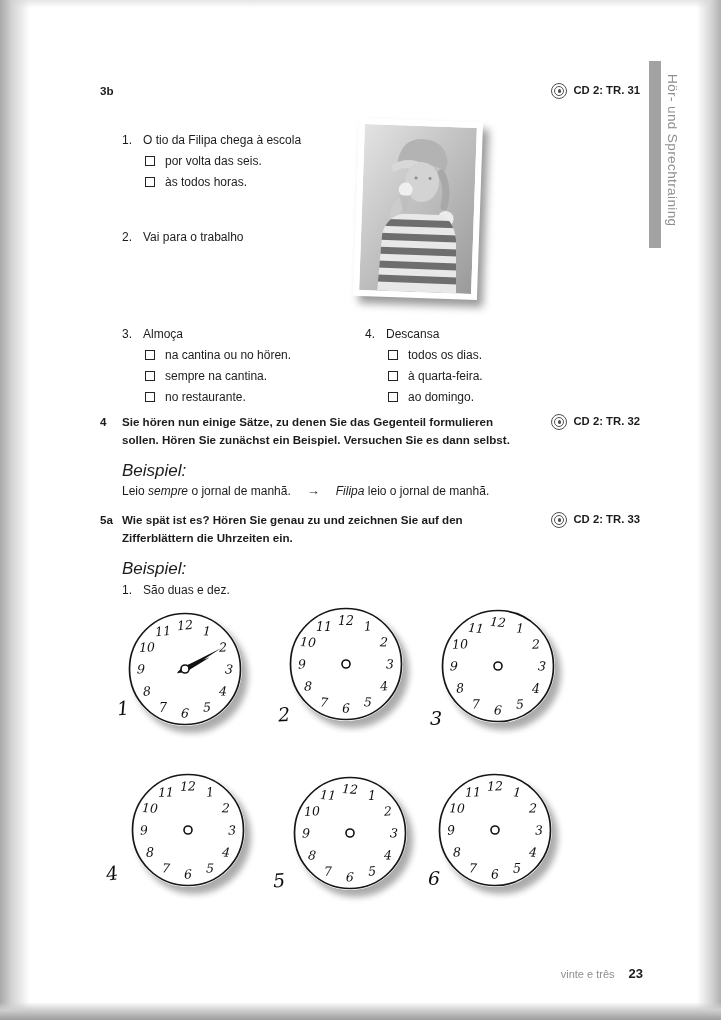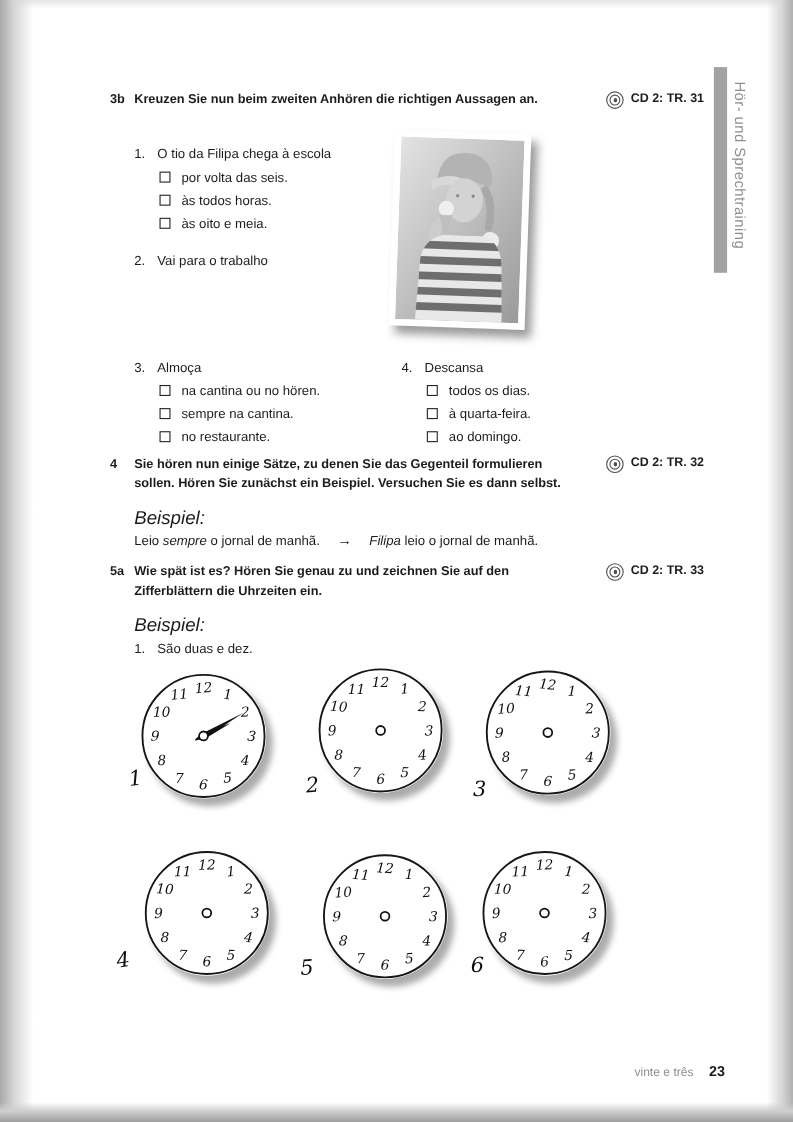--- a/index.html
+++ b/index.html
@@ -51,61 +51,56 @@
   .photo-frame svg { display:block; width:112px; height:166px; }
   
   .clock { position:absolute; width:114px; height:114px; border-radius:50%;
     background:#fff; box-shadow:6px 7px 6px rgba(0,0,0,0.33); }
   .clock svg { position:absolute; left:0; top:0; }
   .clock-num { position:absolute; font-family:"DejaVu Serif", serif; font-style:italic;
     font-size:12.5px; color:#101010; white-space:nowrap; }
   .clock-label { position:absolute; font-family:"DejaVu Serif", serif; font-style:italic;
     font-size:19px; color:#0d0d0d; }
   
-  .footer { position:absolute; top:966px; right:62px; display:flex; align-items:baseline; gap:14px; }
+  .footer { position:absolute; top:966px; right:78px; display:flex; align-items:baseline; gap:14px; }
   .footer-text { font-size:11px; color:#8f8f8f; }
   .footer-page { font-size:13px; font-weight:bold; color:#1a1a1a; }
 </style>
 </head>
 <body>
 
 <div class="edge-top"></div>
 <div class="edge-left"></div>
 <div class="edge-right"></div>
 <div class="edge-bottom"></div>
 
 <div class="tab-bar"></div>
 <div class="tab-label">Hör- und Sprechtraining</div>
 
 <div class="ex-header" style="top:82px;">
   <span class="ex-num">3b</span>
-  <span class="ex-instr">Kreuzen Sie nun beim zweiten Anhören die richtigen Aussagen an.</span>
   <span class="cd-badge">
     <span class="cd-icon"></span>
     <span class="cd-label">CD 2: TR. 31</span>
   </span>
 </div>
 
 <div class="question" style="left:122px; top:130px;">
   <div class="stem">
     <span class="qnum">1.</span>
     <span>O tio da Filipa chega à escola</span>
   </div>
   <div class="opts">
     <label class="opt">
       <span class="checkbox"></span>
       <span>por volta das seis.</span>
     </label>
     <label class="opt">
       <span class="checkbox"></span>
       <span>às todos horas.</span>
-    </label>
-    <label class="opt">
-      <span class="checkbox"></span>
-      <span>às oito e meia.</span>
     </label>
   </div>
 </div>
 
 <div class="question" style="left:122px; top:227px;">
   <div class="stem">
     <span class="qnum">2.</span>
     <span>Vai para o trabalho</span>
   </div>
 </div>

